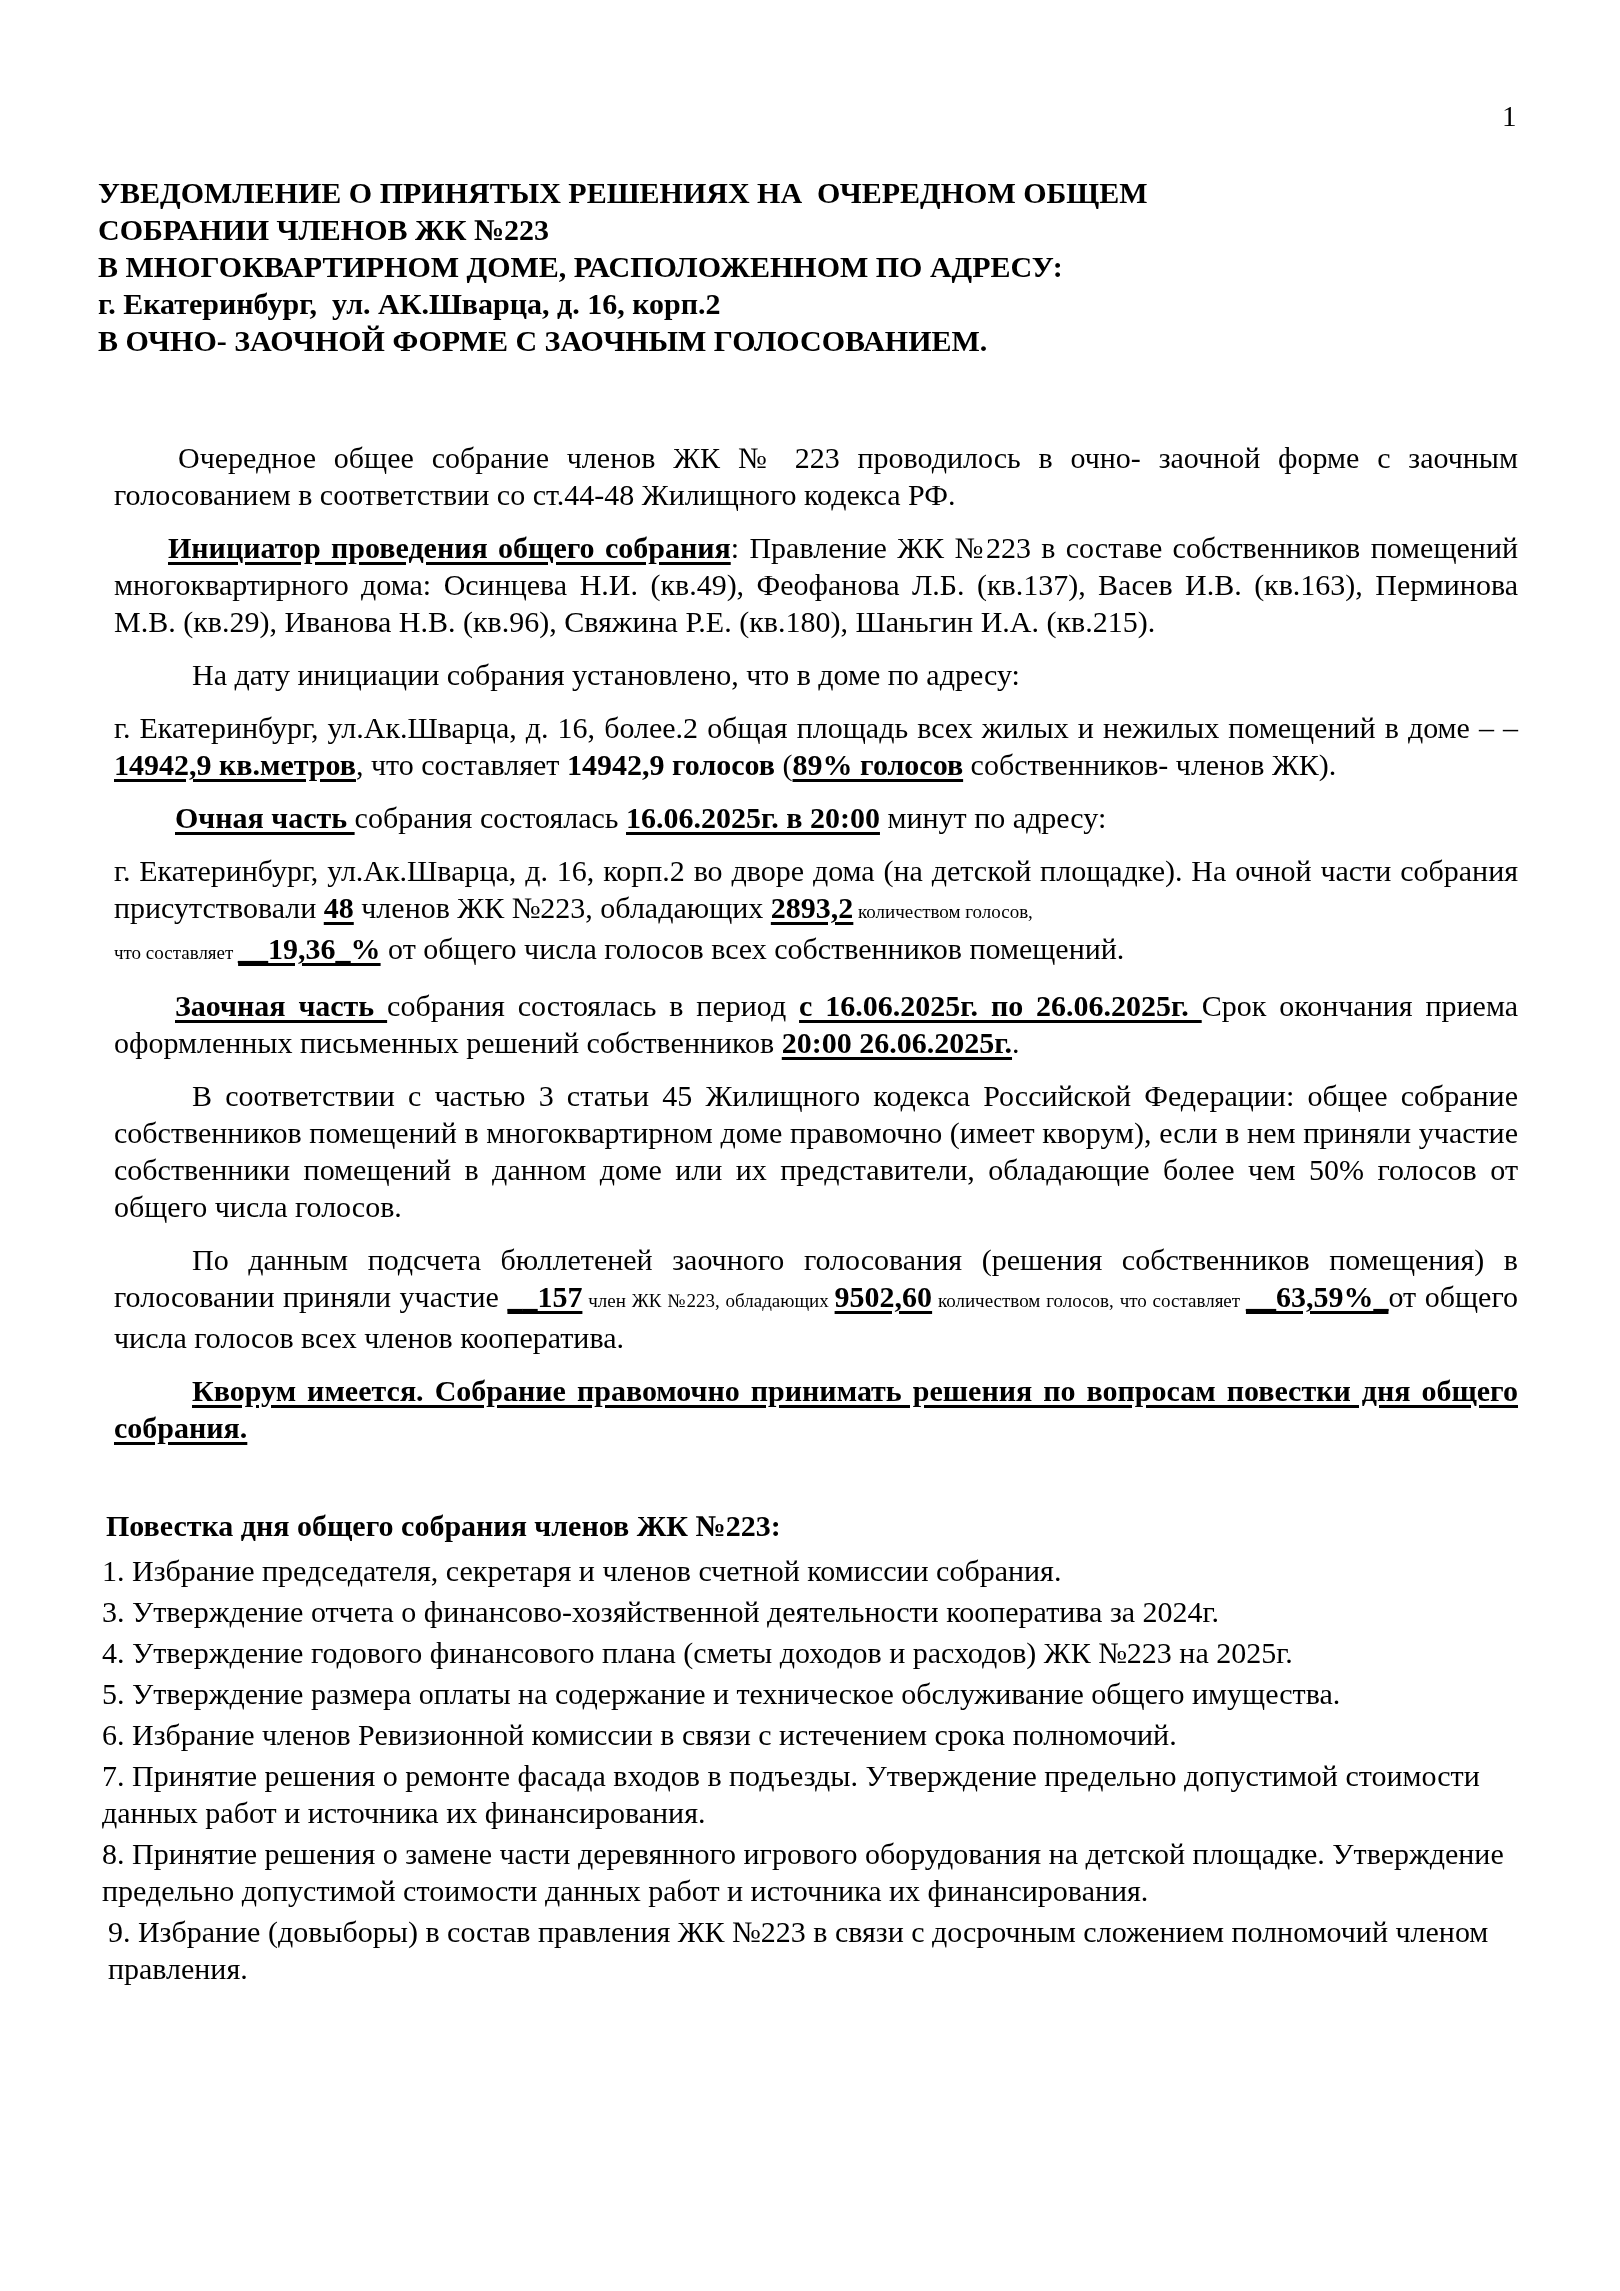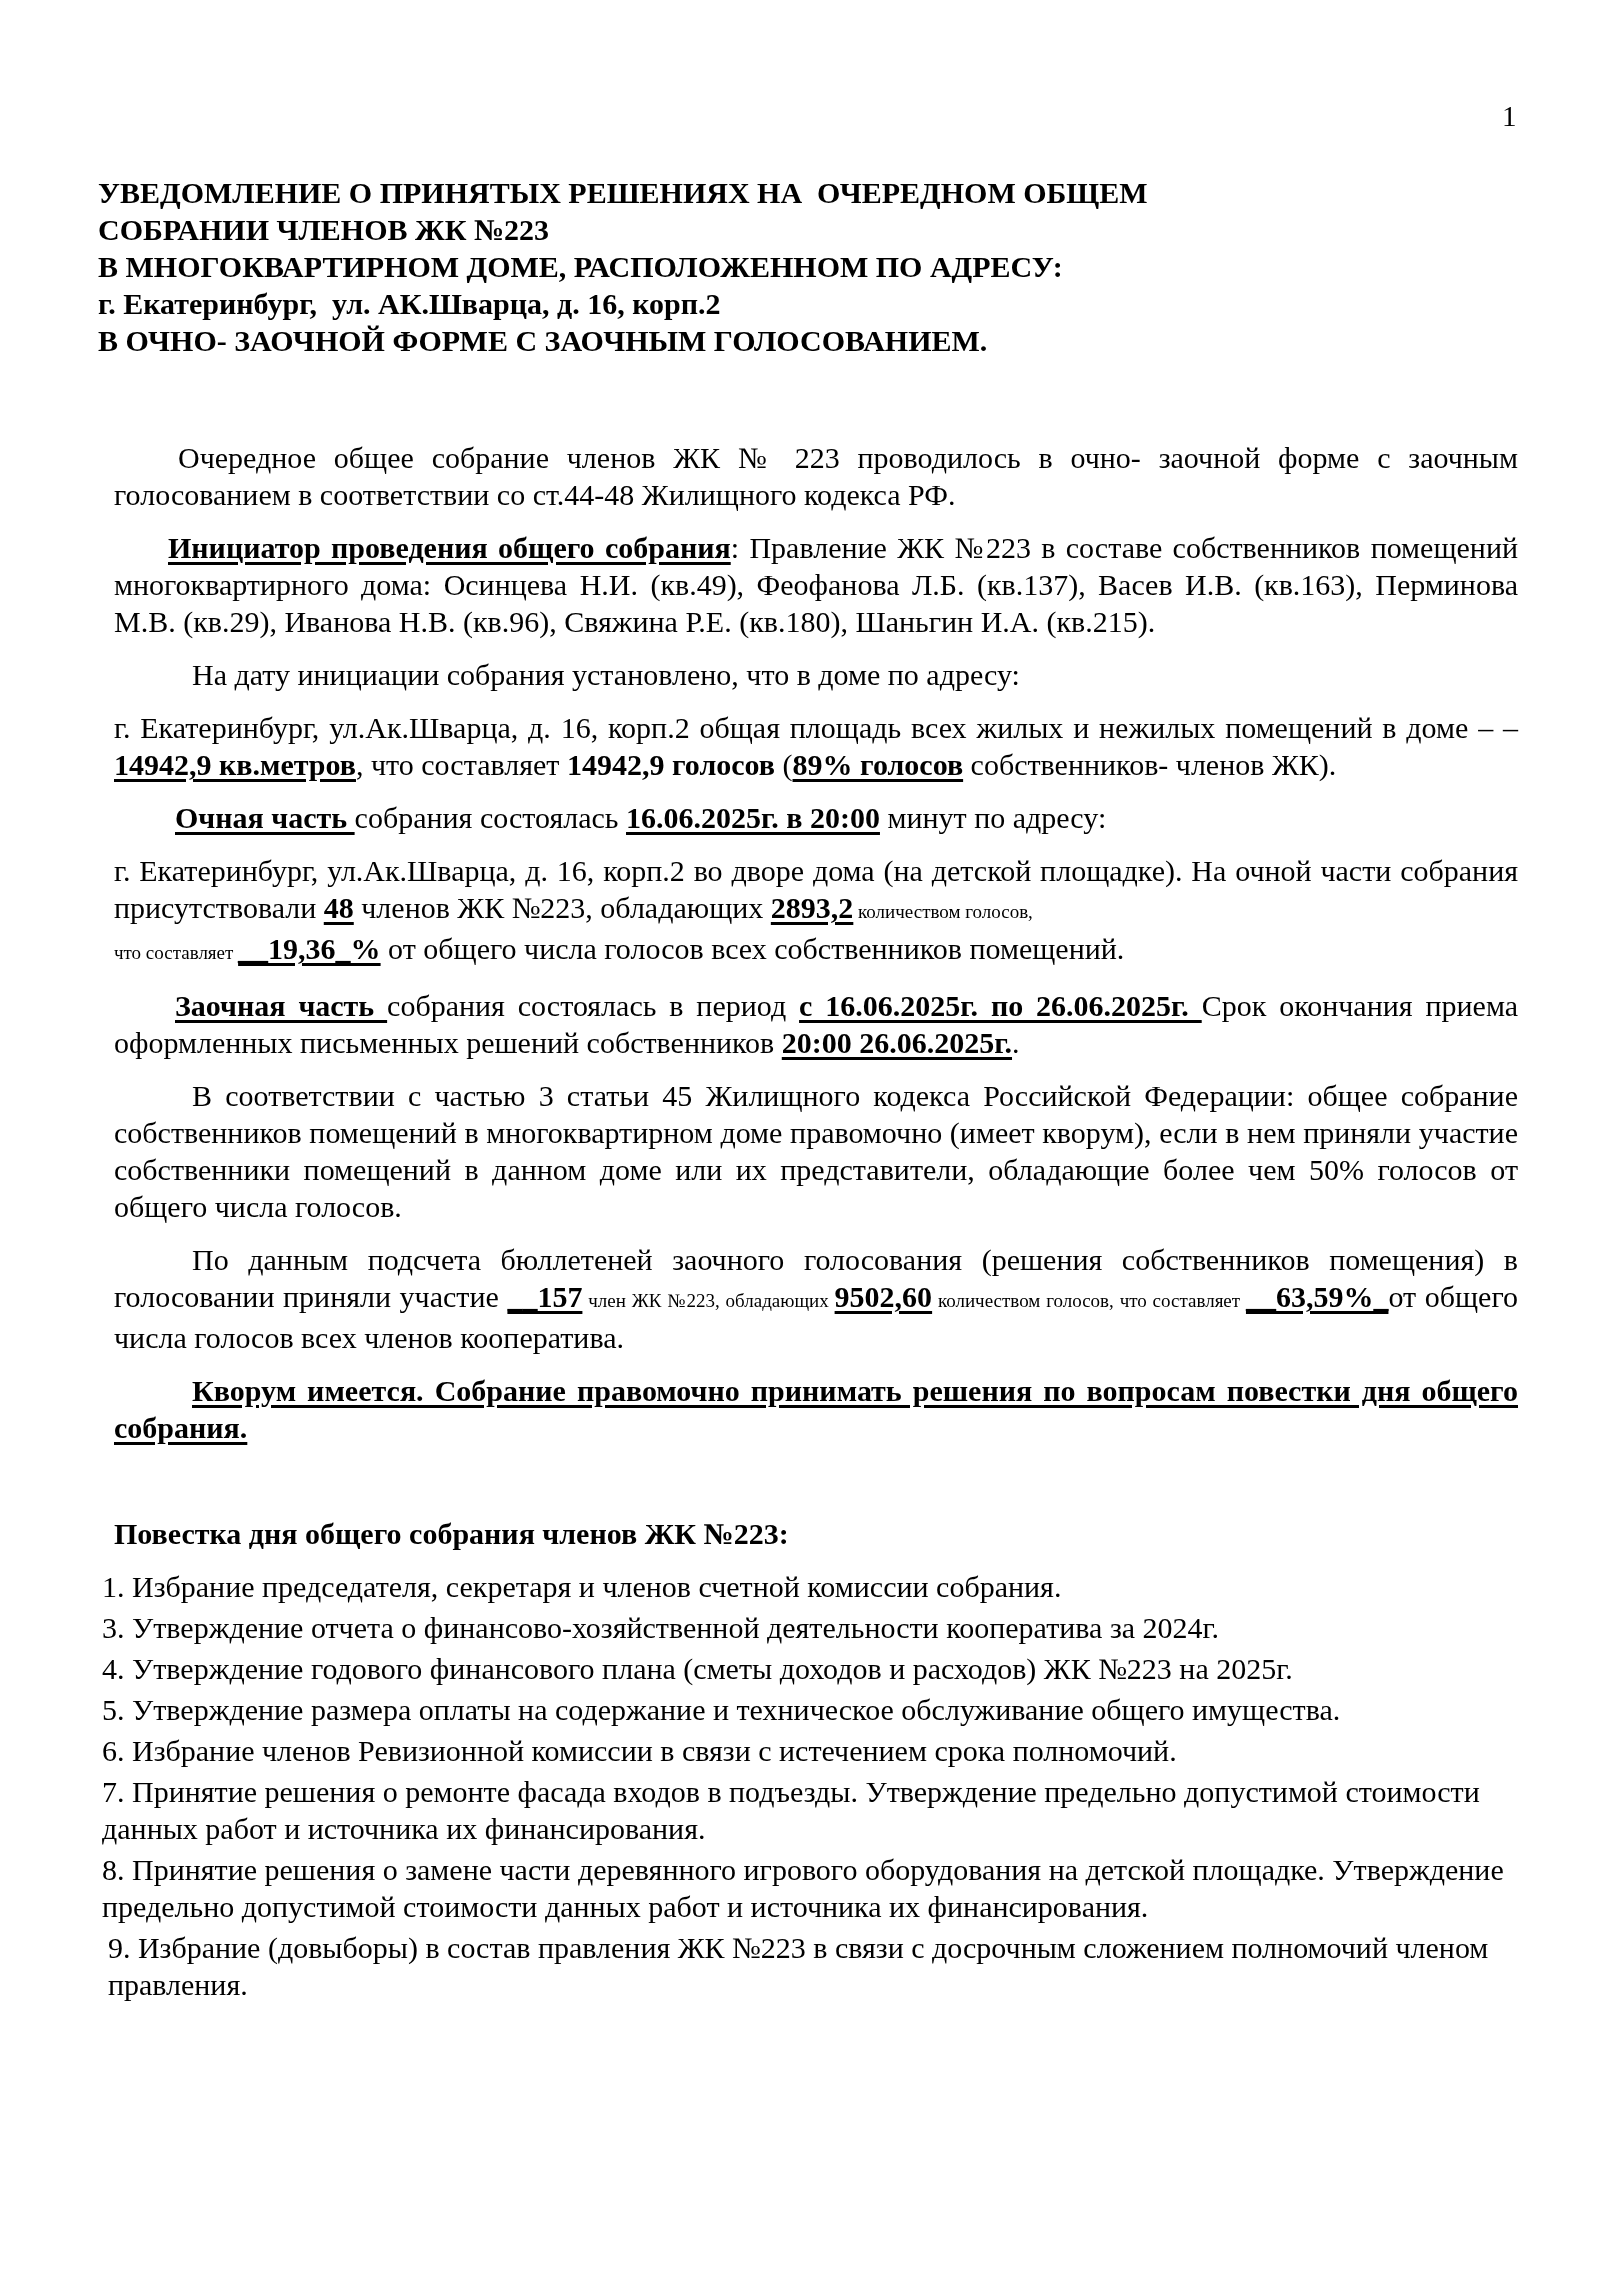--- a/index.html
+++ b/index.html
@@ -39,21 +39,21 @@
     }
     .p { text-align: justify; text-align-last: left; margin: 16px; }
     .ind65 { text-indent: 64px; }
     .ind55 { text-indent: 54px; }
     .ind80 { text-indent: 78px; }
     .ind62 { text-indent: 61px; }
     .b { font-weight: bold; }
     .u { text-decoration: underline; text-decoration-thickness: 2.9px; text-underline-offset: 3.9px; }
     .small { font-size: 19px; }
     .gap { height: 37px; }
-    .agenda-title { font-weight: bold; margin: 16px; }
+    .agenda-title { font-weight: bold; margin: 8px; }
     .agenda-item { margin: 4px; text-align: left; }
     .agenda-item.lead-space { padding-left: 5.9px; }
   </style>
 </head>
 <body>
 
 <div class="page-number">1</div>
 
 <div class="title-block">
   <div>УВЕДОМЛЕНИЕ О ПРИНЯТЫХ РЕШЕНИЯХ НА  ОЧЕРЕДНОМ ОБЩЕМ</div>
@@ -63,21 +63,21 @@
   <div>В ОЧНО- ЗАОЧНОЙ ФОРМЕ С ЗАОЧНЫМ ГОЛОСОВАНИЕМ.</div>
 </div>
 
 <div class="body">
 
   <p class="p ind65">Очередное общее собрание членов ЖК № 223 проводилось в очно- заочной форме  с заочным голосованием в соответствии со ст.44-48 Жилищного кодекса РФ.</p>
 
   <p class="p ind55"><span class="b u">Инициатор проведения общего собрания</span><span>:</span><span> Правление ЖК №223 в составе собственников помещений многоквартирного дома: Осинцева Н.И. (кв.49), Феофанова Л.Б. (кв.137), Васев И.В. (кв.163), Перминова М.В. (кв.29), Иванова Н.В. (кв.96), Свяжина Р.Е. (кв.180), Шаньгин И.А. (кв.215).</span></p>
 
   <p class="p ind80">На дату инициации собрания установлено, что в доме по адресу:</p>
-  <p class="p"><span>г. Екатеринбург, ул.Ак.Шварца, д. 16, корп.2 общая площадь всех жилых и нежилых помещений в доме – – </span><span class="b u">14942,9 кв.метров</span><span>, что составляет </span><span class="b">14942,9 голосов</span><span> (</span><span class="b u">89% голосов</span><span> собственников- членов ЖК).</span></p>
+  <p class="p"><span>г. Екатеринбург, ул.Ак.Шварца, д. 16, более.2 общая площадь всех жилых и нежилых помещений в доме – – </span><span class="b u">14942,9 кв.метров</span><span>, что составляет </span><span class="b">14942,9 голосов</span><span> (</span><span class="b u">89% голосов</span><span> собственников- членов ЖК).</span></p>
 
   <p class="p ind62"><span class="b u">Очная часть </span><span>собрания состоялась </span><span class="b u">16.06.2025г. в 20:00</span><span> минут по адресу:</span></p>
   <p class="p"><span>г. Екатеринбург, ул.Ак.Шварца, д. 16, корп.2 во дворе дома (на детской площадке).  На очной части собрания присутствовали </span><span class="b u">48</span><span> членов ЖК №223, обладающих </span><span class="b u">2893,2</span><span class="small"> количеством голосов,</span><br><span class="small">что составляет </span><span class="b u">__19,36_%</span><span> от общего числа голосов всех собственников помещений.</span></p>
 
   <p class="p ind62"><span class="b u">Заочная часть </span><span>собрания состоялась в период </span><span class="b u">с 16.06.2025г. по 26.06.2025г. </span><span>Срок окончания приема оформленных письменных решений собственников </span><span class="b u">20:00 26.06.2025г.</span><span>.</span></p>
 
   <p class="p ind80">В соответствии с частью 3 статьи 45 Жилищного кодекса Российской Федерации: общее собрание собственников помещений в многоквартирном доме правомочно (имеет кворум), если в нем приняли участие собственники помещений в данном доме или их представители, обладающие более чем 50% голосов от общего числа голосов.</p>
 
   <p class="p ind80"><span>По данным подсчета бюллетеней заочного голосования (решения собственников помещения) в голосовании приняли участие </span><span class="b u">__157</span><span class="small"> член ЖК №223, обладающих </span><span class="b u">9502,60</span><span class="small"> количеством голосов, что составляет </span><span class="b u">__63,59%_</span><span>от общего числа голосов всех членов кооператива.</span></p>
 

